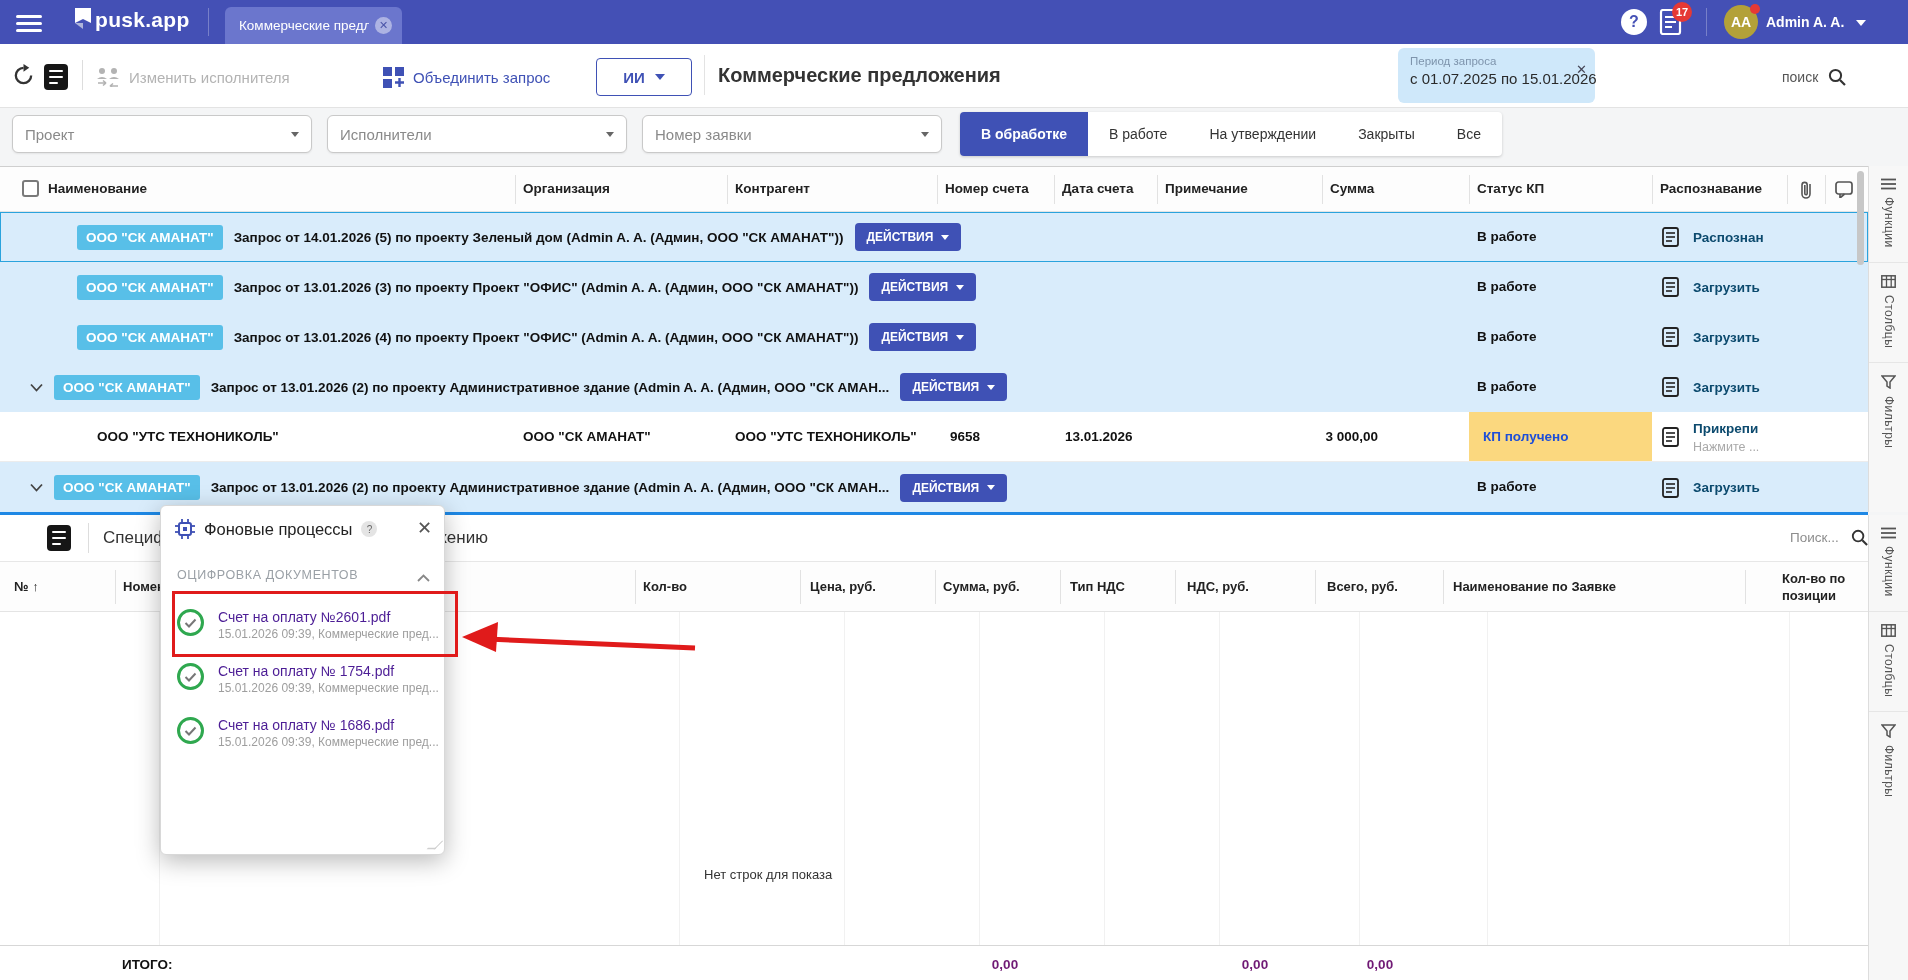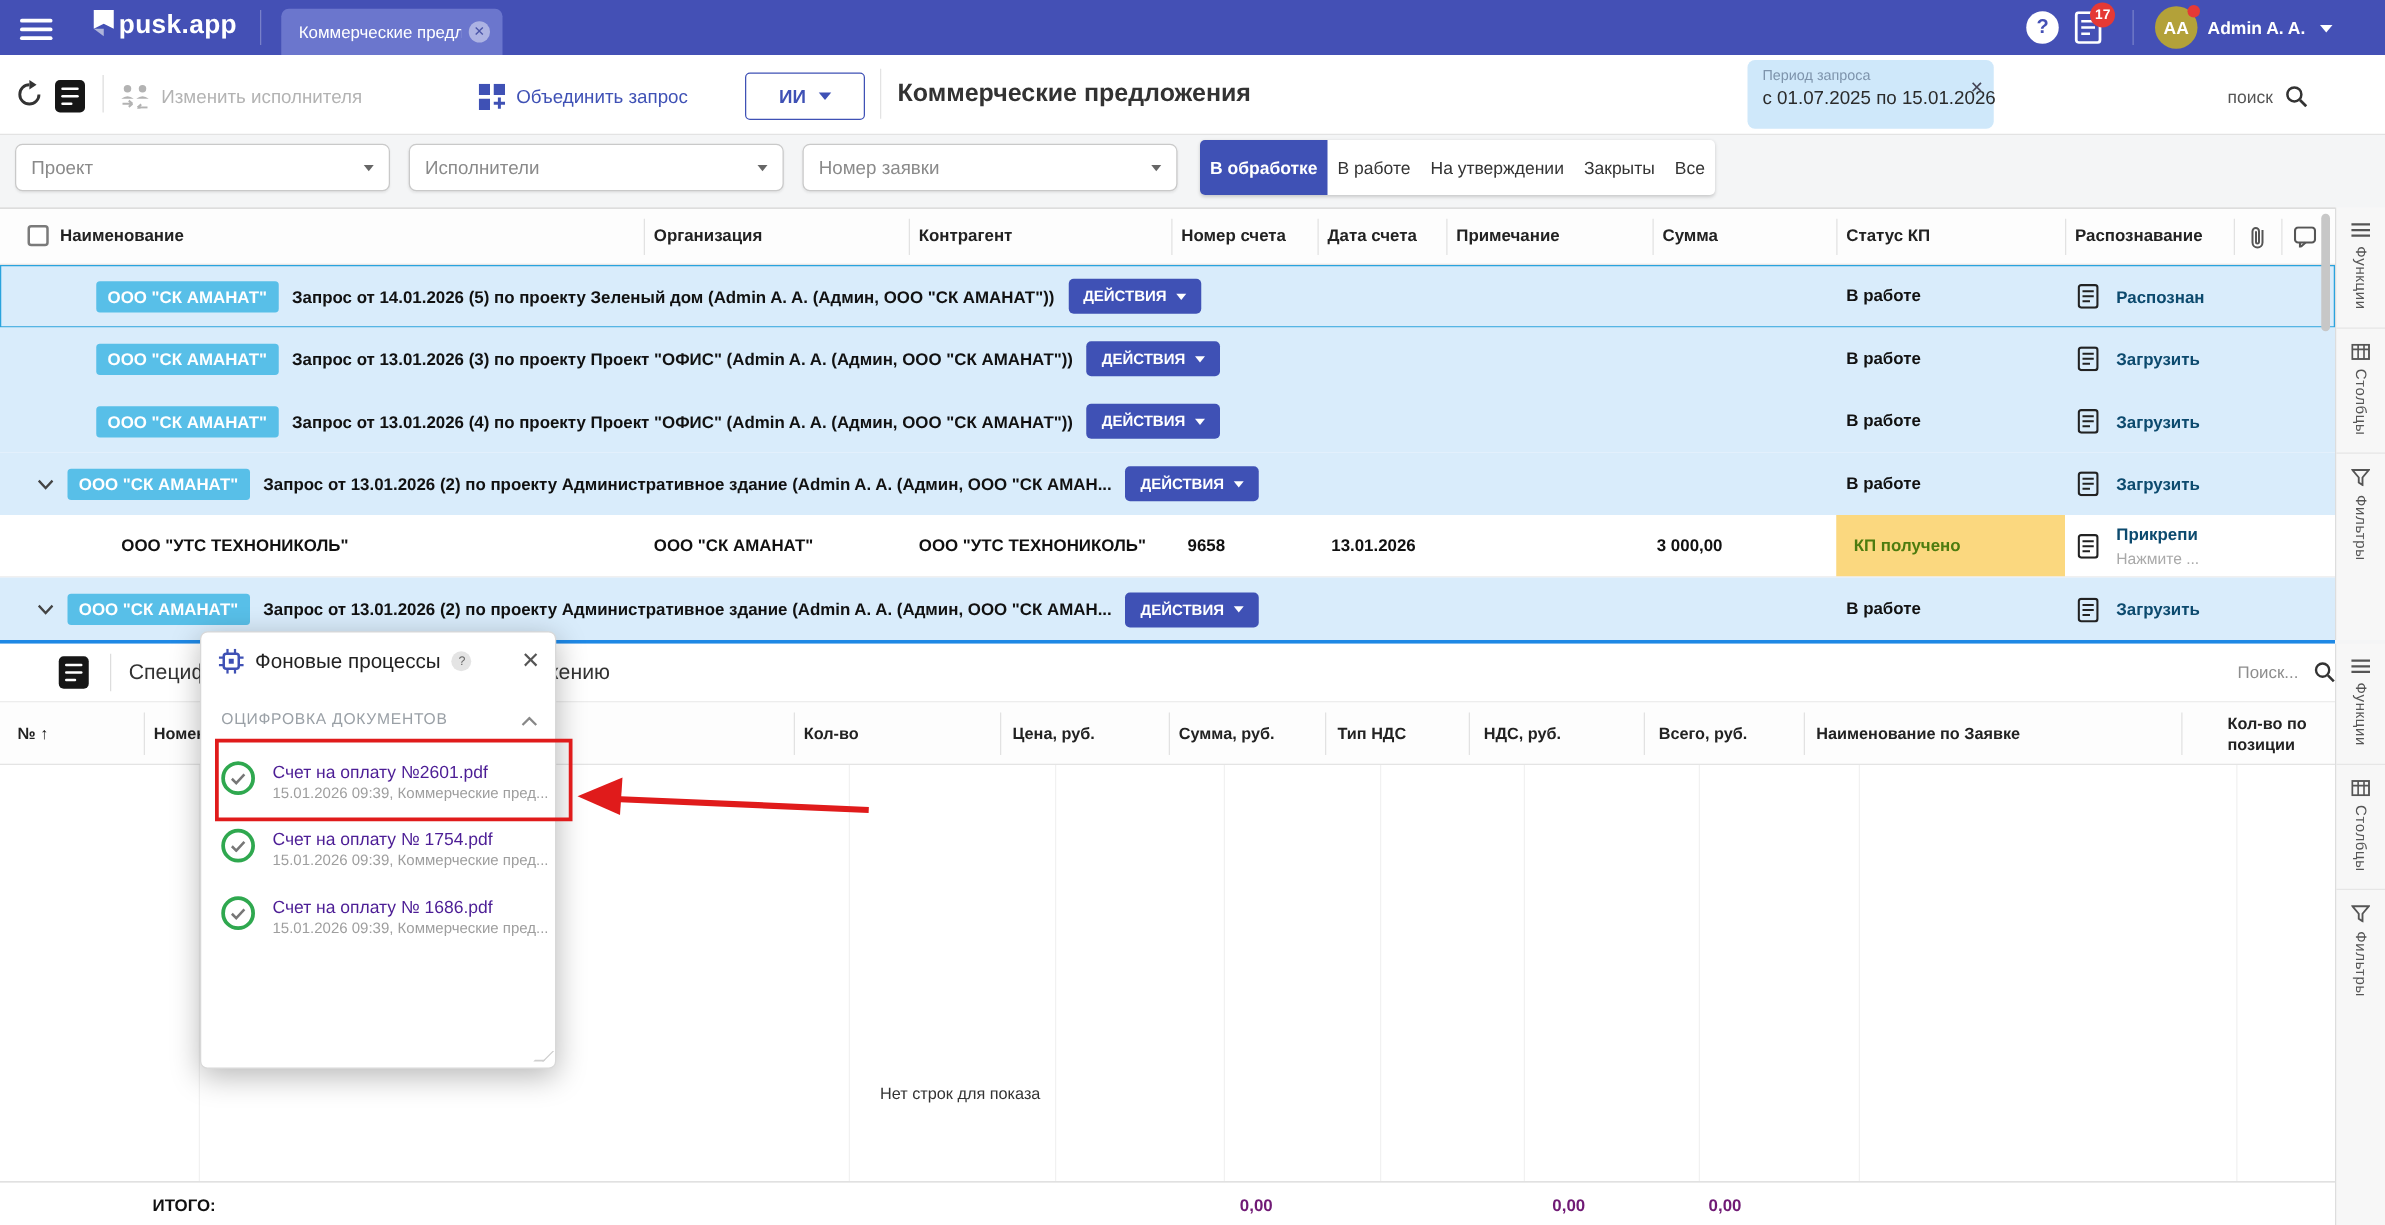--- a/index.html
+++ b/index.html
@@ -44,42 +44,42 @@
   .period-value { font-size:15px; color:#2b2b2b; margin-top:3px; white-space:nowrap; }
   .period-close { position:absolute; right:8px; top:14px; font-size:13px; color:#445; cursor:pointer; }
   .tb-search { position:absolute; left:1782px; top:68px; display:flex; align-items:center; gap:10px; cursor:pointer; }
   .tb-search span { font-size:14px; color:#555; }
 
   
   .fselect { position:absolute; top:115px; height:38px; background:#fff; border:1px solid #c9c9c9; border-radius:6px; box-shadow:0 1px 2px rgba(0,0,0,.07); display:flex; align-items:center; padding:0 12px; cursor:pointer; }
   .fselect .ph { color:#8a8a8a; font-size:15px; flex:1; }
   .fselect .caret { width:0; height:0; border-left:4.5px solid transparent; border-right:4.5px solid transparent; border-top:5.5px solid #666; }
   .tabs-box { position:absolute; left:960px; top:112px; height:44px; background:#fff; border-radius:4px; box-shadow:0 1px 3px rgba(0,0,0,.18); display:flex; align-items:stretch; overflow:hidden; }
-  .stab { display:flex; align-items:center; padding:0 8px; font-size:14px; color:#333; cursor:pointer; white-space:nowrap; }
+  .stab { display:flex; align-items:center; padding:0 21px; font-size:14px; color:#333; cursor:pointer; white-space:nowrap; }
   .stab.active { background:#3f51b5; color:#fff; font-weight:bold; }
 
   
   .main-table { position:absolute; left:0; top:166px; width:1868px; height:346px; background:#fff; border-top:1px solid #cfcfcf; overflow:hidden; }
   .thead { position:absolute; left:0; top:0; width:1868px; height:45px; background:#fdfdfd; border-bottom:1px solid #e4e4e4; }
   .th { position:absolute; top:14px; font-size:13.5px; font-weight:bold; color:#222; white-space:nowrap; }
   .th-div { position:absolute; top:8px; width:1px; height:29px; background:#e2e2e2; }
   .hdr-checkbox { position:absolute; left:22px; top:13px; width:17px; height:17px; border:2px solid #7a7a7a; border-radius:3px; cursor:pointer; background:#fff; }
   .row { position:absolute; left:0; width:1868px; height:50px; }
   .row.blue { background:#d9ecfb; }
   .row.white { background:#fff; border-bottom:1px solid #ececec; }
   .row.selected { outline:1.5px solid #2aa3dd; outline-offset:-1.5px; }
   .row-inner { position:absolute; left:0; top:0; height:100%; display:flex; align-items:center; gap:11px; }
   .chev { margin-left:30px; cursor:pointer; display:flex; }
   .company-badge { background:#58bfe8; color:#fff; font-weight:bold; font-size:13.5px; padding:5px 9px; border-radius:3px; white-space:nowrap; }
   .row-title { font-size:13.5px; font-weight:bold; color:#111; white-space:nowrap; }
   .actions-btn { background:#3f51b5; color:#fff; font-size:12px; font-weight:bold; border:none; border-radius:4px; padding:7px 12px; display:flex; align-items:center; gap:8px; cursor:pointer; white-space:nowrap; }
   .actions-btn .caret { width:0; height:0; border-left:4px solid transparent; border-right:4px solid transparent; border-top:5px solid #fff; }
   .cell { position:absolute; font-size:13.5px; font-weight:bold; color:#111; white-space:nowrap; }
   .status-cell { position:absolute; left:1477px; font-size:13.5px; font-weight:bold; color:#111; }
-  .status-yellow { position:absolute; left:1469px; top:0; width:183px; height:100%; background:#fbd87f; display:flex; align-items:center; padding-left:14px; font-size:13.5px; font-weight:bold; color:#4d7c0f; }
+  .status-yellow { position:absolute; left:1469px; top:0; width:183px; height:100%; background:#fbd87f; display:flex; align-items:center; padding-left:14px; font-size:13.5px; font-weight:bold; color:#1d4ed8; }
   .recog { position:absolute; left:1662px; top:0; height:100%; display:flex; align-items:center; gap:14px; }
   .recog-text { font-size:13.5px; font-weight:bold; color:#0c4a6e; white-space:nowrap; }
   .recog-sub { font-size:12.5px; color:#a9a9a9; font-weight:normal; margin-top:3px; }
   .vscroll { position:absolute; left:1857px; top:4px; width:7px; height:94px; background:#c7c7c7; border-radius:4px; cursor:pointer; }
 
   
   .rail { position:absolute; left:1868px; width:40px; background:#f7f7f7; border-left:1px solid #ddd; }
   .rail-item { display:flex; flex-direction:column; align-items:center; padding:12px 0 14px 0; gap:7px; cursor:pointer; }
   .rail-item span { writing-mode:vertical-rl; font-size:12px; color:#555; letter-spacing:.5px; }
 

